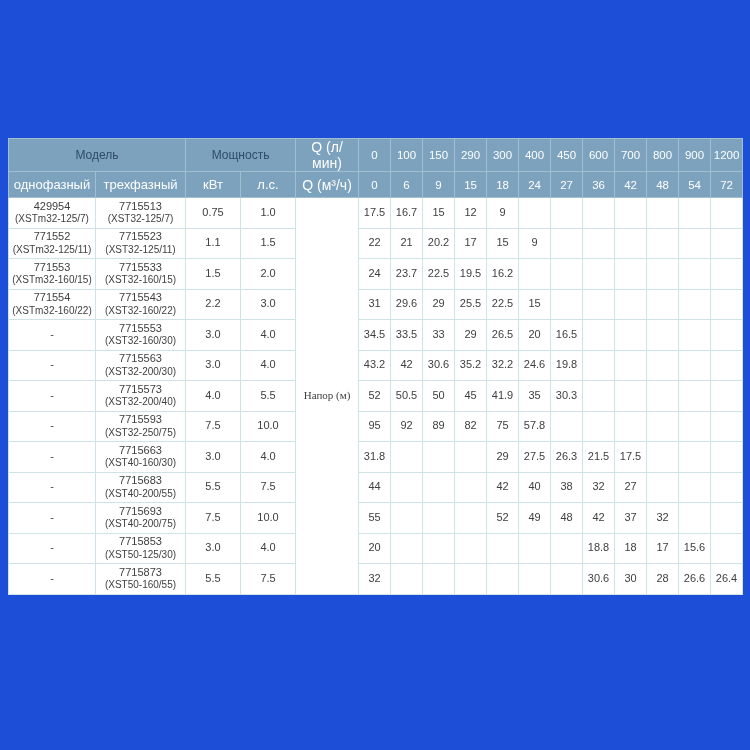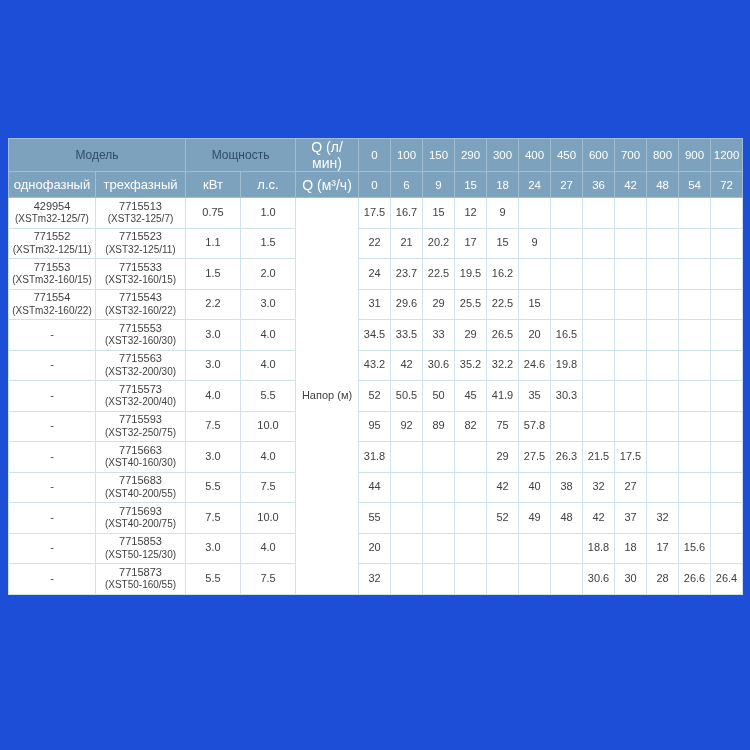--- a/index.html
+++ b/index.html
@@ -42,21 +42,21 @@
     background: #ffffff;
     border: 1px solid #cfe3e6;
     color: #404040;
     font-size: 11px;
     text-align: center;
     vertical-align: middle;
     padding: 0 1px;
     line-height: 1.25;
   }
   td.model .line2 { font-size: 10px; }
-  td.napor { font-size: 11.5px; color: #3d3d3d; }
+  td.napor { font-size: 11.5px; color: #3d3d3d; font-family: Liberation Serif, serif; }
 </style>
 </head>
 <body>
 
 <div class="page">
   <table class="spec-table">
     <colgroup>
       <col style="width:87px">
         <col style="width:90px">
         <col style="width:55px">

